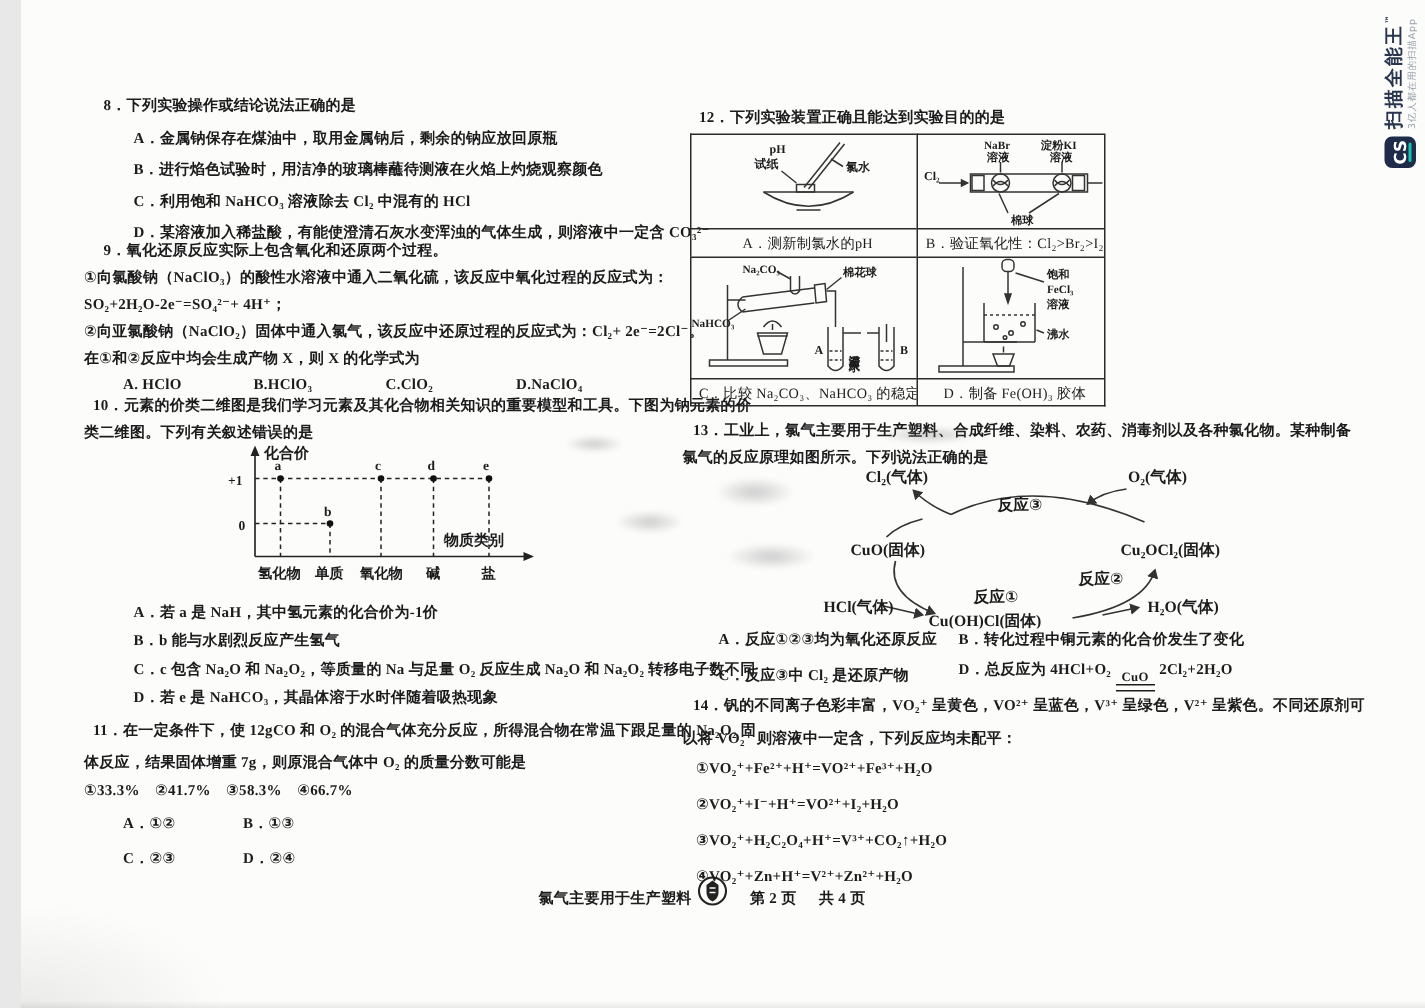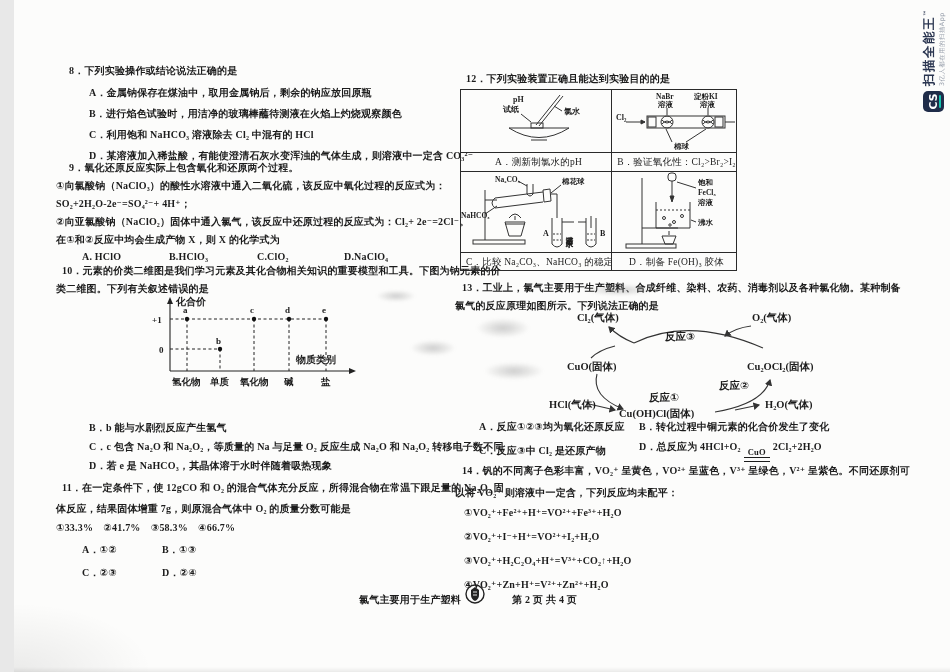--- a/index.html
+++ b/index.html
@@ -97,20 +97,21 @@
     <text x="118" y="22" font-size="9">c</text>
     <text x="153" y="22" font-size="9">d</text>
     <text x="190" y="22" font-size="9">e</text>
     <text x="40" y="94" font-size="9.5">氢化物</text>
     <text x="78" y="94" font-size="9.5">单质</text>
     <text x="108" y="94" font-size="9.5">氧化物</text>
     <text x="152" y="94" font-size="9.5">碱</text>
     <text x="189" y="94" font-size="9.5">盐</text>
   </svg>
 
+  <div class="ln" style="left:75px;top:402px">A．若 a 是 NaH，其中氢元素的化合价为-1价</div>
   <div class="ln" style="left:75px;top:421px">B．b 能与水剧烈反应产生氢气</div>
   <div class="ln" style="left:75px;top:459px">D．若 e 是 NaHCO₃，其晶体溶于水时伴随着吸热现象</div>
   <div class="ln" style="left:75px;top:440px">C．c 包含 Na₂O 和 Na₂O₂，等质量的 Na 与足量 O₂ 反应生成 Na₂O 和 Na₂O₂ 转移电子数不同</div>
 
   <div class="ln" style="left:48px;top:481px">11．在一定条件下，使 12gCO 和 O₂ 的混合气体充分反应，所得混合物在常温下跟足量的 Na₂O₂ 固</div>
   <div class="ln" style="left:42px;top:502px">体反应，结果固体增重 7g，则原混合气体中 O₂ 的质量分数可能是</div>
   <div class="ln" style="left:42px;top:521px">①33.3%　②41.7%　③58.3%　④66.7%</div>
   <div class="ln" style="left:68px;top:543px">A．①②</div>
   <div class="ln" style="left:148px;top:543px">B．①③</div>
   <div class="ln" style="left:68px;top:566px">C．②③</div>
@@ -280,21 +281,21 @@
   <div class="ln" style="left:450px;top:530px">②VO₂⁺+I⁻+H⁺=VO²⁺+I₂+H₂O</div>
   <div class="ln" style="left:450px;top:554px">③VO₂⁺+H₂C₂O₄+H⁺=V³⁺+CO₂↑+H₂O</div>
   <div class="ln" style="left:450px;top:578px">④VO₂⁺+Zn+H⁺=V²⁺+Zn²⁺+H₂O</div>
 
   <div class="ln" style="left:345px;top:593px">氯气主要用于生产塑料</div>
   <svg style="position:absolute;left:450px;top:583px" width="22" height="22" viewBox="0 0 22 22">
     <circle cx="11" cy="11" r="9" fill="none" stroke="#222" stroke-width="1.4"></circle>
     <path d="M11,4 L15,7 L15,12 Q15,16 11,18 Q7,16 7,12 L7,7 Z" fill="#222"></path>
     <path d="M9,9 L13,9 M9,12 L13,12" stroke="#fcfcfb" stroke-width="0.9"></path>
   </svg>
-  <div class="ln" style="left:498px;top:593px">第 2 页</div>
+  <div class="ln" style="left:486px;top:593px">第 2 页</div>
   <div class="ln" style="left:532px;top:593px">共 4 页</div>
 
   <div class="wm">
     <div class="wm-badge">
       <span>CS</span>
       <span class="wm-accent"></span>
     </div>
     <div class="wm-col">
       <div class="wm-title"><span>扫描全能王</span><span class="wm-tm">™</span></div>
       <div class="wm-sub">3亿人都在用的扫描App</div>

